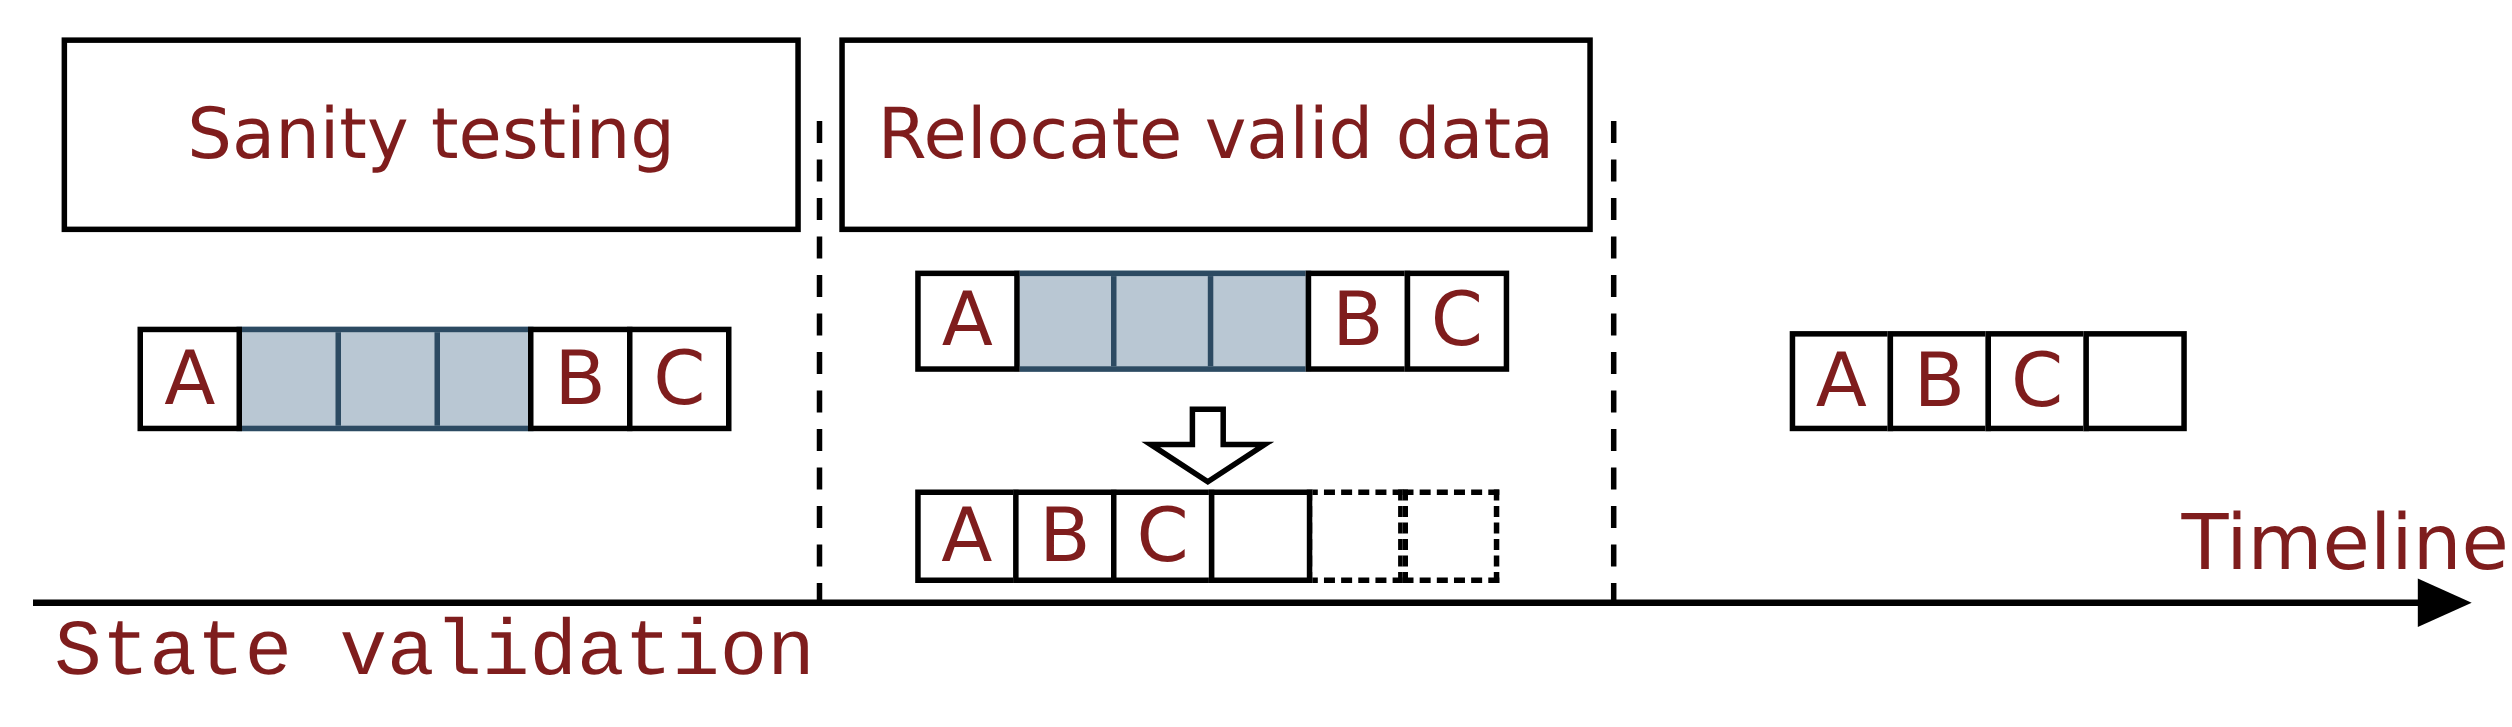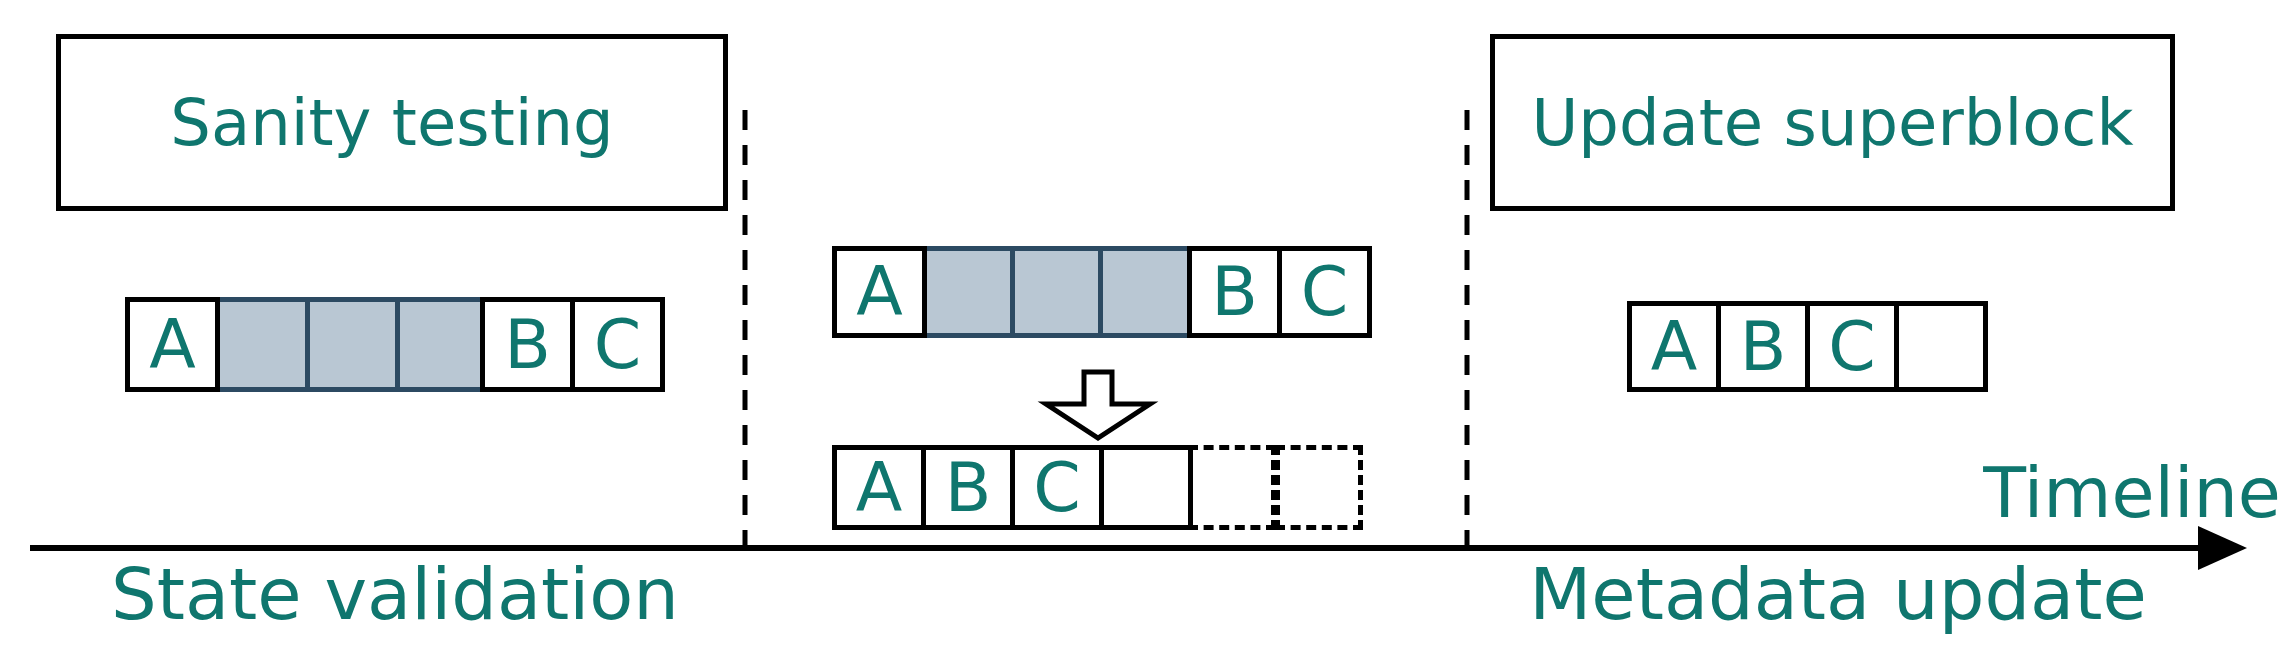--- a/index.html
+++ b/index.html
@@ -1,38 +1,38 @@
 <!DOCTYPE html>
 <html><head>
 <meta charset="utf-8">
 <style>
   html,body{margin:0;padding:0;background:#ffffff;}
   #canvas{
     position:relative;width:2284px;height:661px;background:#ffffff;
-    font-family:"DejaVu Sans","Liberation Sans",sans-serif;color:#0f766e;overflow:hidden;
+    font-family:"DejaVu Sans","Liberation Sans",sans-serif;color:#7f1d1d;overflow:hidden;
   }
   #connector-layer{position:absolute;left:0;top:0;width:2284px;height:661px;z-index:0;}
   .titlebox{
     position:absolute;box-sizing:border-box;border:5px solid #000;background:#fff;
     display:flex;align-items:center;justify-content:center;
     font-size:64px;white-space:nowrap;z-index:2;
   }
   .cell{
     position:absolute;box-sizing:border-box;border:5px solid #000;background:#fff;
     display:flex;align-items:center;justify-content:center;
     font-size:68px;line-height:1;z-index:2;
   }
   .cell.dashed{border:5px dashed #000;z-index:1;}
   .shaded-group{
     position:absolute;box-sizing:border-box;border:5px solid #2c4a62;background:#b9c7d3;z-index:1;
   }
   .shaded-divider{position:absolute;top:0;bottom:0;width:5px;background:#2c4a62;}
   .phase-label{
     position:absolute;top:558px;transform:translateX(-50%);
-    font-size:72px;line-height:1;white-space:nowrap;z-index:2;
+    font-size:72px;line-height:1;white-space:nowrap;z-index:2;font-family:Liberation Mono, monospace;
   }
   .timeline-label{
     position:absolute;top:458px;left:2112px;transform:translateX(-50%);
     font-size:70px;line-height:1;white-space:nowrap;z-index:2;margin-left:20px;
   }
 </style>
 </head>
 <body>
 
 <div id="canvas">
@@ -41,22 +41,22 @@
     <line x1="745" y1="110" x2="745" y2="548" stroke="#000" stroke-width="5" stroke-dasharray="20 15"></line>
     <line x1="1467" y1="110" x2="1467" y2="548" stroke="#000" stroke-width="5" stroke-dasharray="20 15"></line>
     <line x1="30" y1="548" x2="2212" y2="548" stroke="#000" stroke-width="6"></line>
     <polygon points="2198,526 2247,548 2198,570" fill="#000"></polygon>
     <polygon points="1084,372 1112,372 1112,404 1150,404 1098,438 1046,404 1084,404" fill="#ffffff" stroke="#000" stroke-width="5" stroke-linejoin="miter"></polygon>
   </svg>
 
   <div class="titlebox" style="left:56px;top:34px;width:672px;height:177px;">
     <span>Sanity testing</span>
   </div>
-  <div class="titlebox" style="left:1490px;top:34px;width:685px;height:177px;">
-    <span>Update superblock</span>
+  <div class="titlebox" style="left:763px;top:34px;width:685px;height:177px;">
+    <span>Relocate valid data</span>
   </div>
 
   <div class="shaded-group" style="left:215px;top:297px;width:270px;height:95px;">
     <div class="shaded-divider" style="left:85px;"></div>
     <div class="shaded-divider" style="left:175px;"></div>
   </div>
   <div class="cell" style="left:125px;top:297px;width:95px;height:95px;">A</div>
   <div class="cell" style="left:480px;top:297px;width:95px;height:95px;">B</div>
   <div class="cell" style="left:570px;top:297px;width:95px;height:95px;">C</div>
 
@@ -75,15 +75,14 @@
   <div class="cell" style="left:1010px;top:445px;width:94px;height:85px;">C</div>
   <div class="cell" style="left:1099px;top:445px;width:94px;height:85px;"></div>
 
   <div class="cell" style="left:1627px;top:301px;width:94px;height:91px;">A</div>
   <div class="cell" style="left:1716px;top:301px;width:94px;height:91px;">B</div>
   <div class="cell" style="left:1805px;top:301px;width:94px;height:91px;">C</div>
   <div class="cell" style="left:1894px;top:301px;width:94px;height:91px;"></div>
 
   <div class="timeline-label">Timeline</div>
   <div class="phase-label" style="left:395px;">State validation</div>
-  <div class="phase-label" style="left:1838px;">Metadata update</div>
 
 </div>
 
 </body></html>

